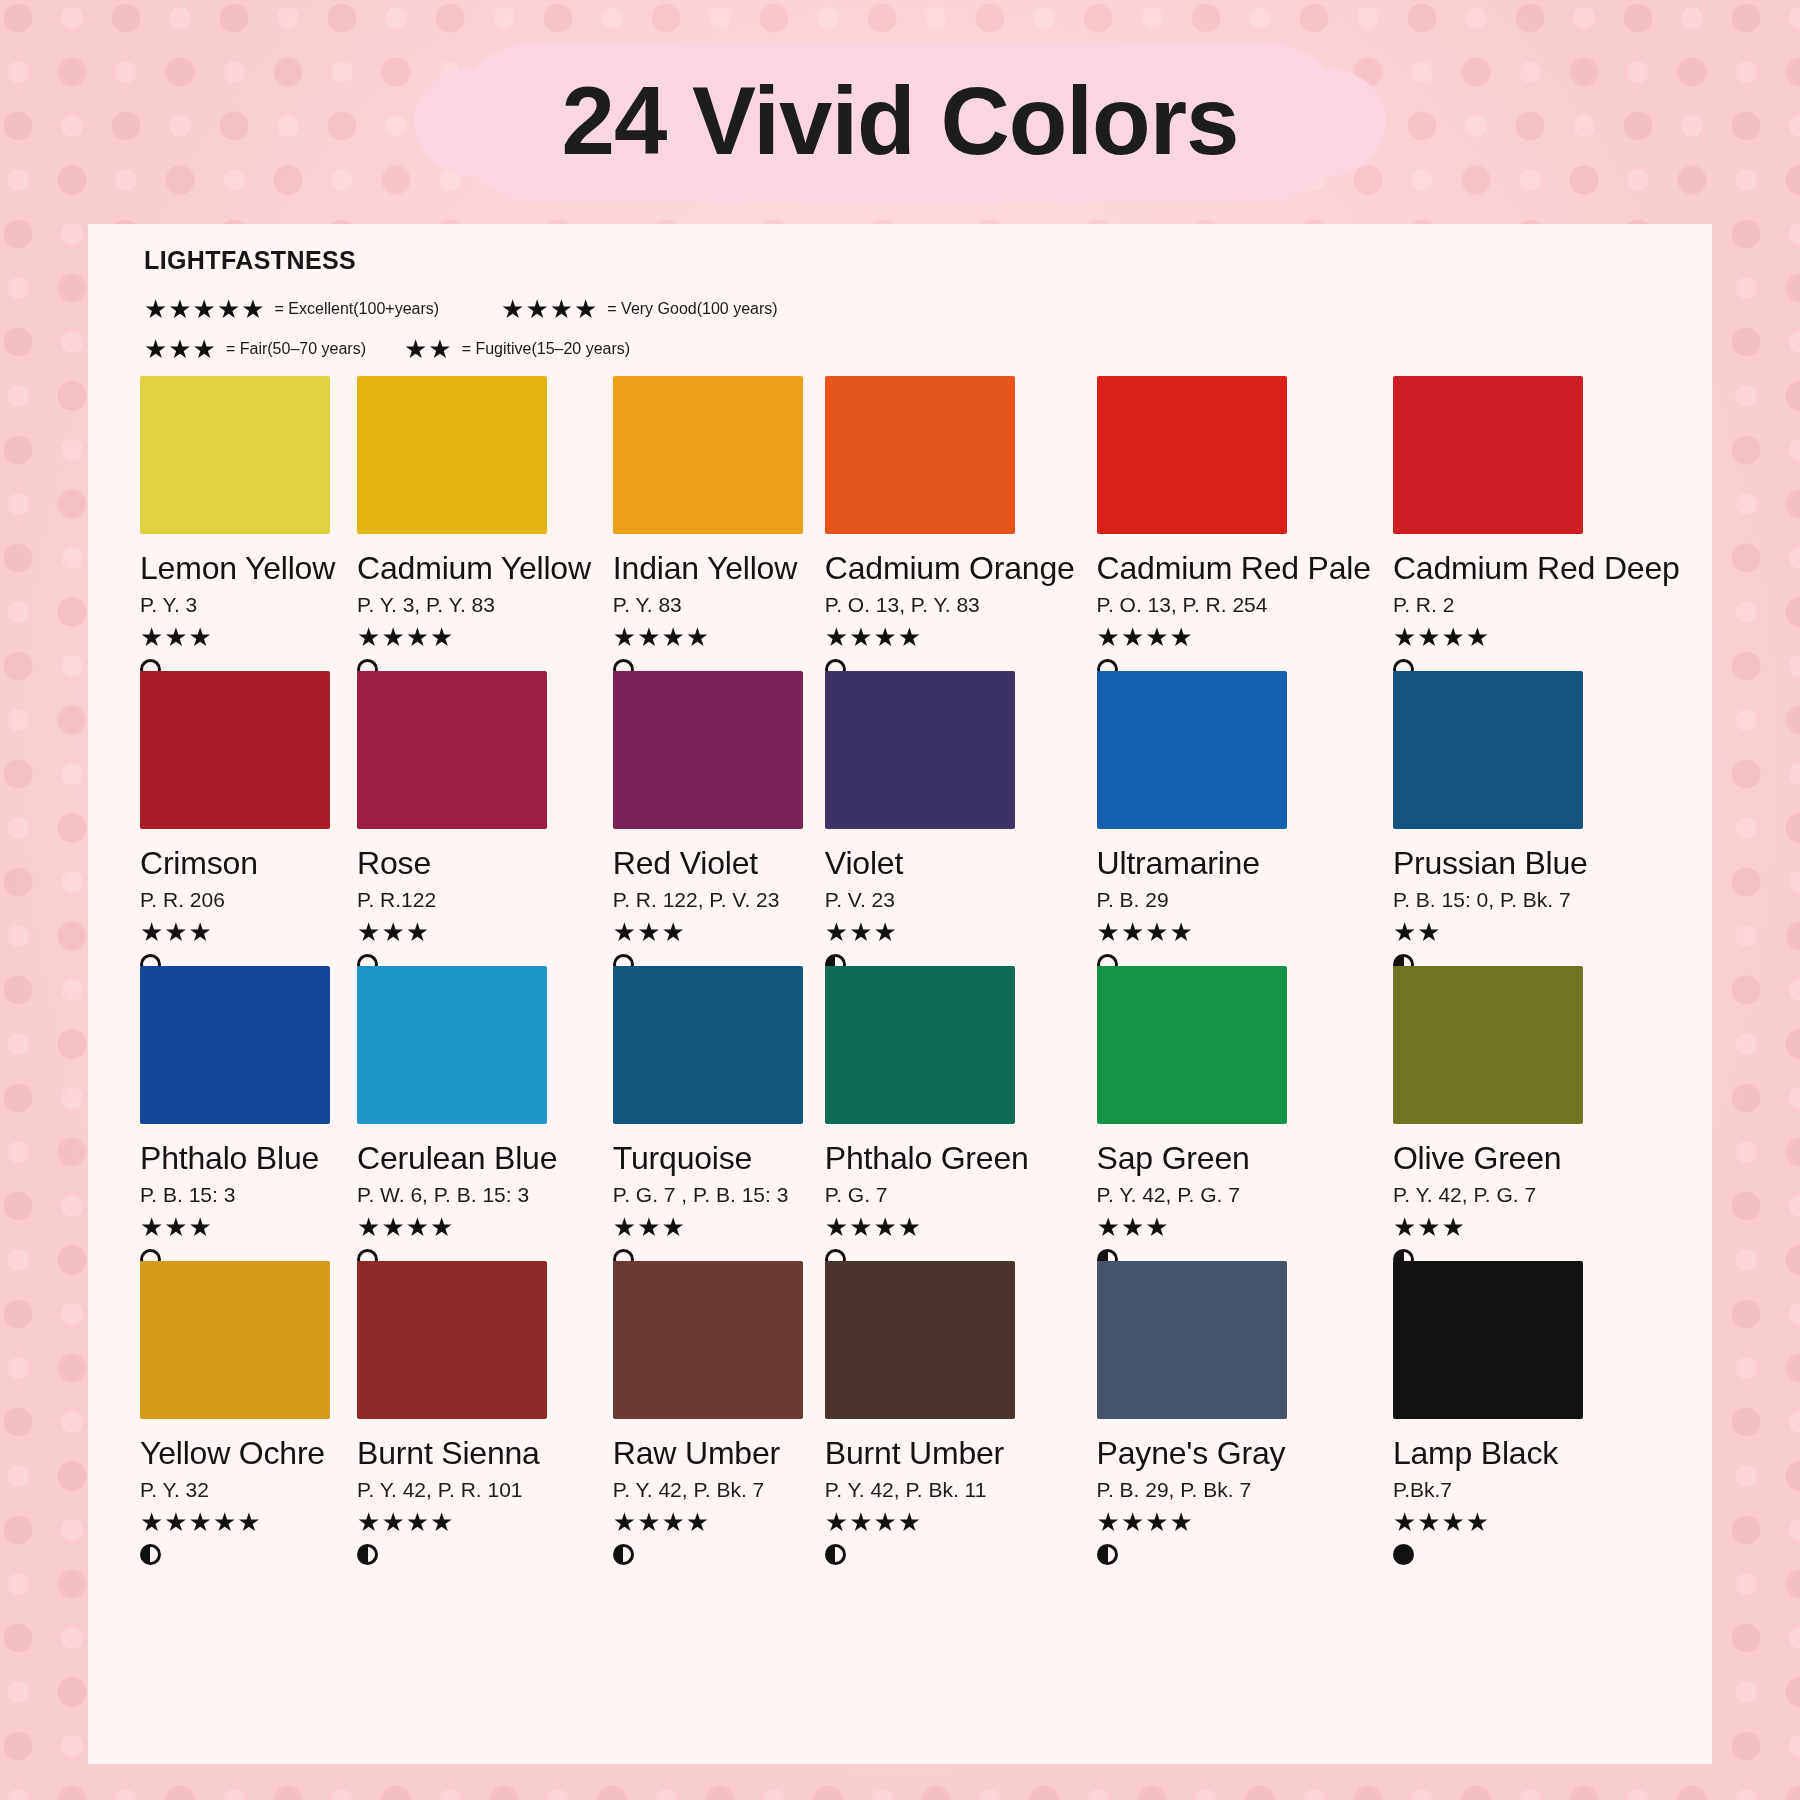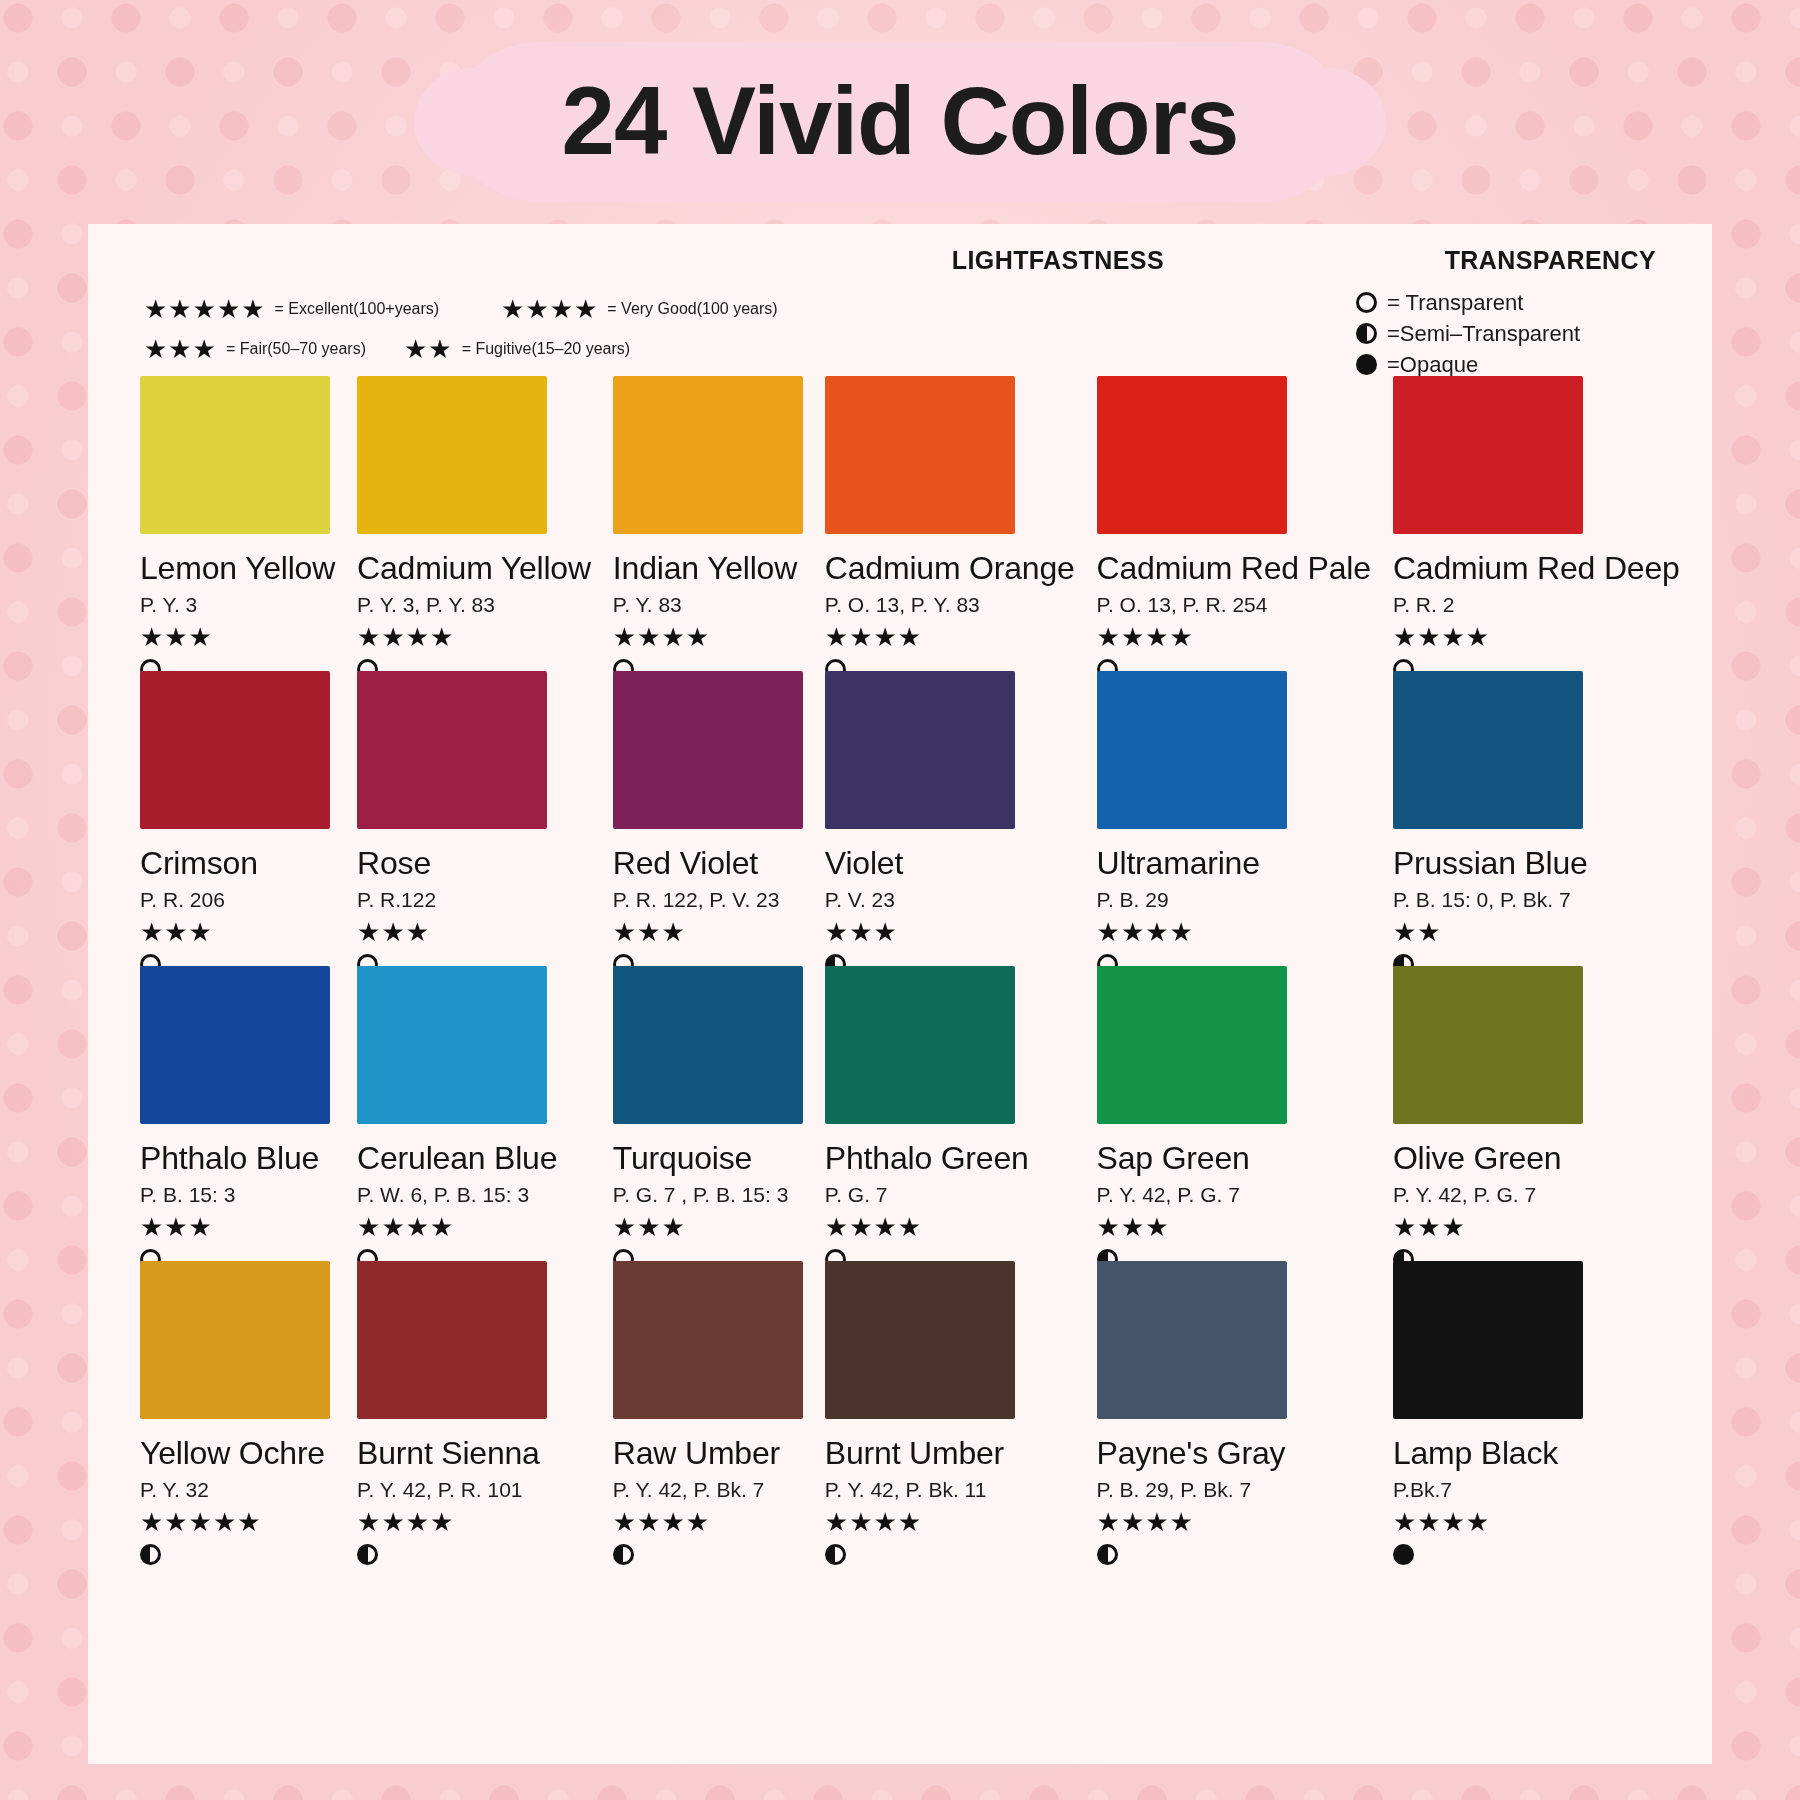--- a/index.html
+++ b/index.html
@@ -80,21 +80,20 @@
     background: #fdf6f5;
   }
 
   
   #legends {
     position: absolute;
     left: 56px;
     top: 22px;
     right: 56px;
     height: 130px;
-    text-align: right;
   }
   .legend-heading {
     font-size: 25px;
     font-weight: bold;
     color: #161616;
     letter-spacing: 0.4px;
   }
   #lightfastness-legend {
     position: absolute;
     left: 0;
@@ -235,37 +234,20 @@
           </div>
           <div class="lf-gap-b"></div>
           <div class="lf-entry">
             <span class="stars">★★</span>
             <span class="desc">= Fugitive(15–20 years)</span>
           </div>
         </div>
       </div>
     </div>
 
-    <div id="transparency-legend">
-      <div class="legend-heading">TRANSPARENCY</div>
-      <div class="tr-rows">
-        <div class="tr-row">
-          <span class="circ"></span>
-          <span class="desc">= Transparent</span>
-        </div>
-        <div class="tr-row">
-          <span class="circ semi"></span>
-          <span class="desc">=Semi–Transparent</span>
-        </div>
-        <div class="tr-row">
-          <span class="circ opaque"></span>
-          <span class="desc">=Opaque</span>
-        </div>
-      </div>
-    </div>
 
   </div>
 
   <div id="swatch-grid">
       <div class="swatch-cell">
         <div class="swatch-chip" style="background: rgb(223, 210, 63);"></div>
         <div class="swatch-name">Lemon Yellow</div>
         <div class="swatch-pigment">P. Y. 3</div>
         <div class="swatch-stars">★★★</div>
         <div class="swatch-trans"><span class="circ"></span></div>

